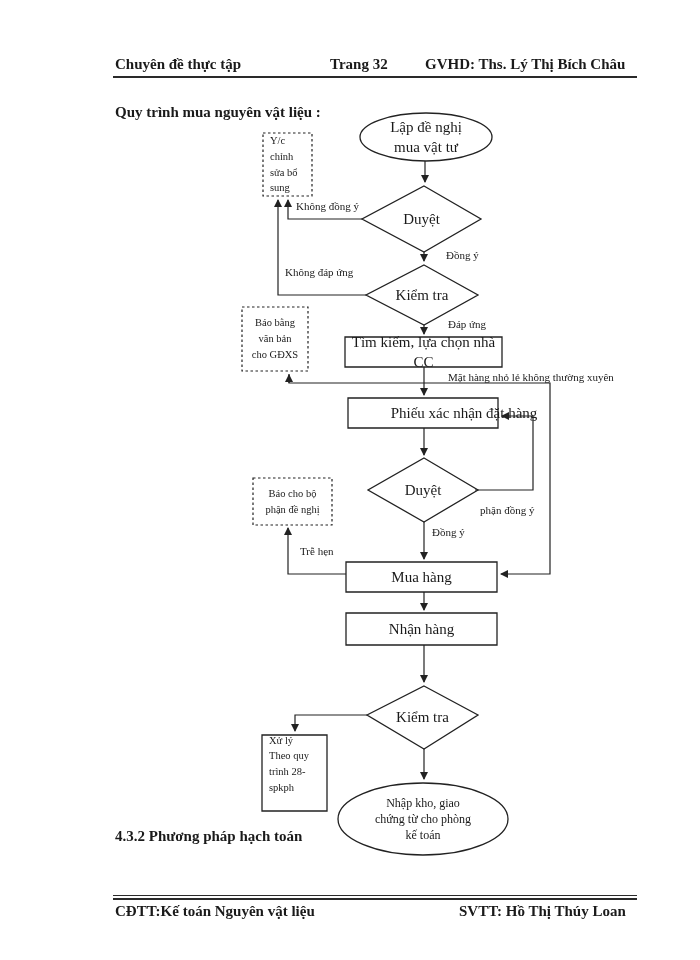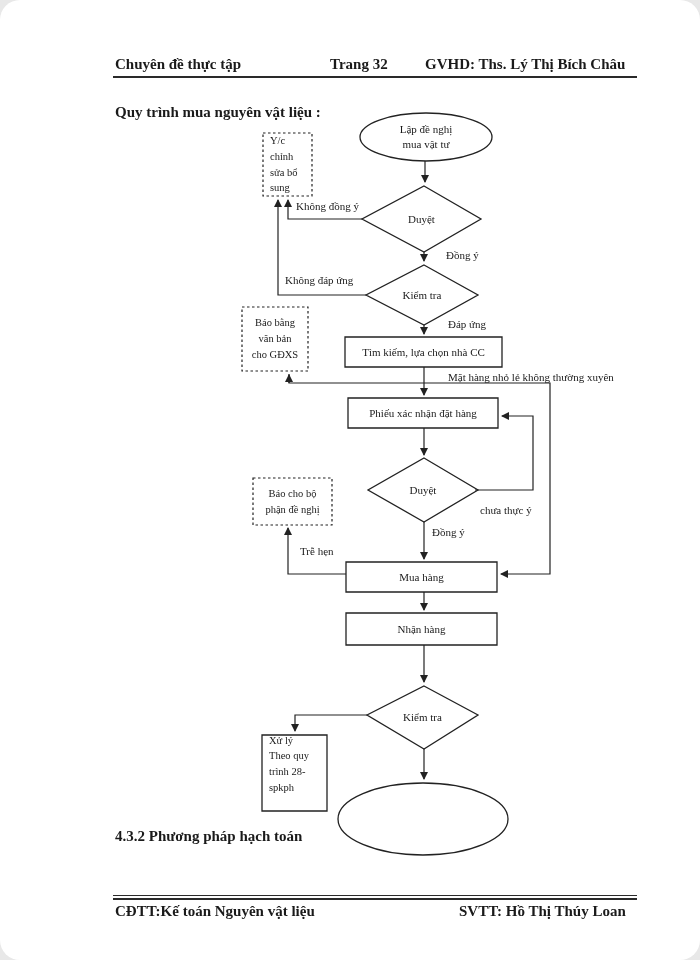--- a/index.html
+++ b/index.html
@@ -3,41 +3,40 @@
 <meta charset="utf-8">
 <style>
   html,body{margin:0;padding:0;background:#e8e8e8;}
   .page{
     position:relative;
     width:700px;height:960px;
     background:#ffffff;
     font-family:"Liberation Serif","DejaVu Serif",serif;
     color:#1a1a1a;
     overflow:hidden;
-    border-radius:20px;
   }
   .abs{position:absolute;}
   
   .hdr-text{font-size:15px;font-weight:bold;white-space:nowrap;}
   .rule{position:absolute;left:113px;width:524px;background:#2a2a2a;}
   .rule.hdr{top:76px;height:2px;}
   .rule.ftr1{top:895px;height:1px;}
   .rule.ftr2{top:898px;height:2px;}
   
   .doc-title{font-size:15px;font-weight:bold;white-space:nowrap;}
   
   svg.flow{position:absolute;left:0;top:0;}
   svg.flow *{vector-effect:non-scaling-stroke;}
   .shape{fill:none;stroke:#222222;stroke-width:1.3;}
   .conn{fill:none;stroke:#222222;stroke-width:1.2;}
   .dashedbox{fill:none;stroke:#222222;stroke-width:1.2;stroke-dasharray:2.5,2.5;}
   
   .node{
     position:absolute;display:flex;align-items:center;justify-content:center;
-    text-align:center;font-size:11px;line-height:1.35;white-space:pre-line;
+    text-align:center;font-size:15px;line-height:1.35;white-space:pre-line;
   }
   .note{
     position:absolute;font-size:10.5px;line-height:1.5;white-space:pre-line;
     display:flex;align-items:center;font-family:Liberation Serif, serif;
   }
   .note.centered{justify-content:center;text-align:center;}
   .note.leftpad{padding-left:7px;}
   .edge-label{position:absolute;font-size:11px;white-space:nowrap;}
 </style>
 </head>
@@ -117,46 +116,49 @@
     <line class="conn" x1="424" y1="749" x2="424" y2="779" marker-end="url(#arr)"></line>
 
     <ellipse class="shape" cx="423" cy="819" rx="85" ry="36"></ellipse>
   </svg>
 
   <div class="node" style="left:360px;top:113px;width:132px;height:48px;">Lập đề nghị
 mua vật tư</div>
   <div class="node" style="left:362px;top:186px;width:119px;height:66px;">Duyệt</div>
   <div class="node" style="left:366px;top:265px;width:112px;height:60px;">Kiểm tra</div>
   <div class="node" style="left:345px;top:337px;width:157px;height:30px;">Tìm kiếm, lựa chọn nhà CC</div>
-  <div class="node" style="left:348px;top:398px;width:150px;height:30px;">Phiếu xác nhận đặt hàng</div>
+  <div class="node" style="left:348px;top:398px;width:150px;height:30px;padding-left:41px;">Phiếu xác nhận đặt hàng</div>
   <div class="node" style="left:368px;top:458px;width:110px;height:64px;">Duyệt</div>
   <div class="node" style="left:346px;top:613px;width:151px;height:32px;">Nhận hàng</div>
   <div class="node" style="left:346px;top:562px;width:151px;height:30px;">Mua hàng</div>
   <div class="node" style="left:367px;top:686px;width:111px;height:63px;">Kiểm tra</div>
+  <div class="node" style="left:338px;top:783px;width:170px;height:72px;font-size:12px;">Nhập kho, giao
+chứng từ cho phòng
+kế toán</div>
 
   <div class="note leftpad" style="left:263px;top:134px;width:49px;height:61px;">Y/c
 chỉnh
 sửa bổ
 sung</div>
   <div class="note centered" style="left:242px;top:308px;width:66px;height:62px;">Báo bằng
 văn bản
 cho GĐXS</div>
   <div class="note centered" style="left:253px;top:479px;width:79px;height:45px;">Báo cho bộ
 phận đề nghị</div>
   <div class="note leftpad" style="left:262px;top:736px;width:63px;height:56px;">Xử lý
 Theo quy
 trình 28-
 spkph</div>
 
   <div class="edge-label" style="left:296px;top:200px;">Không đồng ý</div>
   <div class="edge-label" style="left:446px;top:249px;">Đồng ý</div>
-  <div class="edge-label" style="left:285px;top:274px;">Không đáp ứng</div>
+  <div class="edge-label" style="left:285px;top:266px;">Không đáp ứng</div>
   <div class="edge-label" style="left:448px;top:318px;">Đáp ứng</div>
   <div class="edge-label" style="left:448px;top:371px;">Mặt hàng nhỏ lẻ không thường xuyên</div>
-  <div class="edge-label" style="left:480px;top:504px;">chưa thực ý</div>
+  <div class="edge-label" style="left:480px;top:504px;">phận đồng ý</div>
   <div class="edge-label" style="left:432px;top:526px;">Đồng ý</div>
   <div class="edge-label" style="left:300px;top:545px;">Trễ hẹn</div>
 
   <div class="abs doc-title" style="left:115px;top:828px;">4.3.2 Phương pháp hạch toán</div>
 
   <div class="rule ftr1"></div>
   <div class="rule ftr2"></div>
   <div class="abs hdr-text" style="left:115px;top:903px;text-align:center;">CĐTT:Kế toán Nguyên vật liệu</div>
   <div class="abs hdr-text" style="left:459px;top:903px;">SVTT: Hồ Thị Thúy Loan</div>
 

